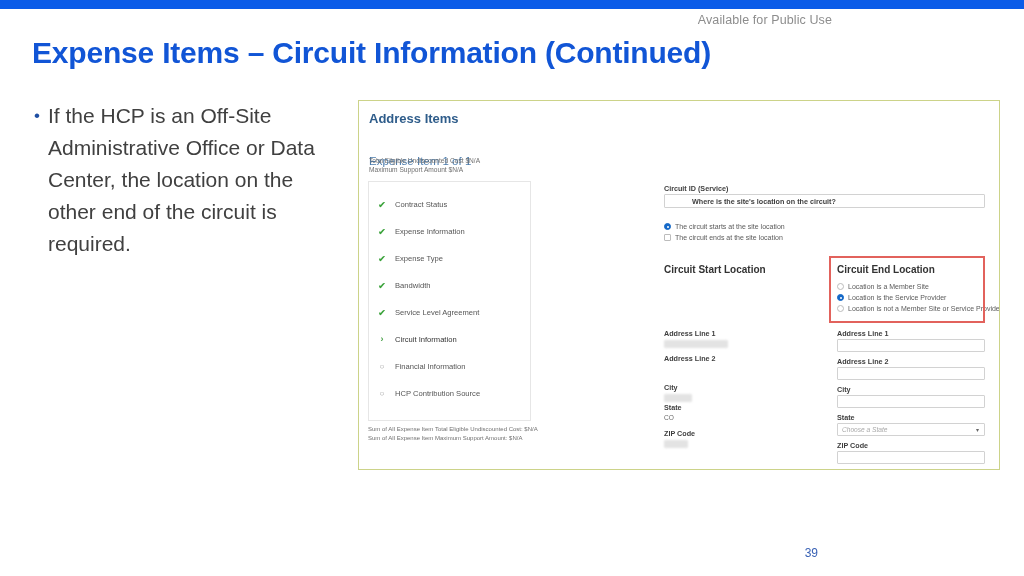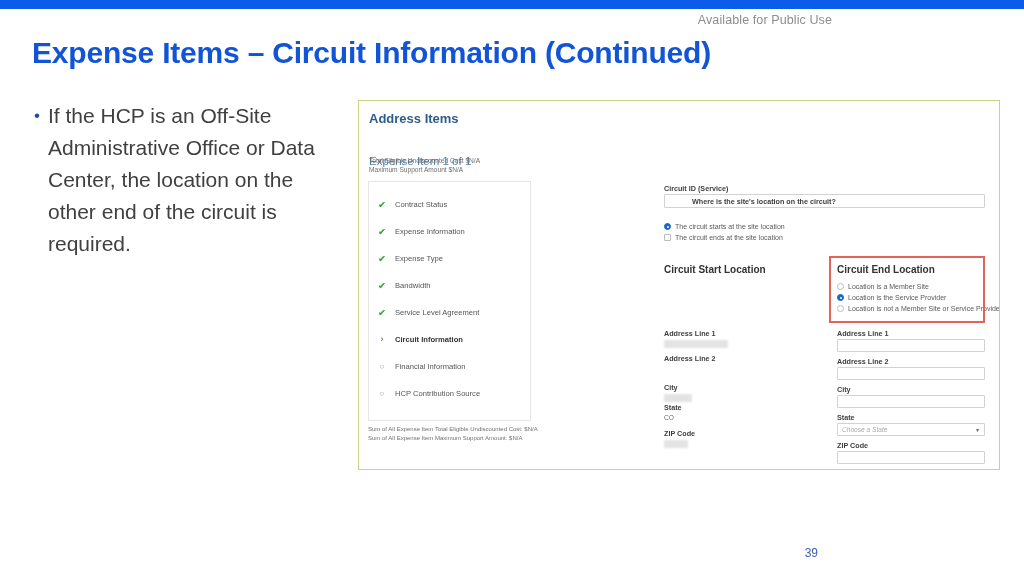--- a/index.html
+++ b/index.html
@@ -151,21 +151,21 @@
     line-height: 1;
   }
   .check-mark.chev { color: #4aa14a; font-weight: bold; font-size: 9px; }
   .check-mark.circle { color: #9a9a9a; font-size: 8px; }
   .check-label {
     font-size: 7.6px;
     color: #555555;
     white-space: nowrap;
   }
   .check-row.active .check-label {
-    font-weight: bold;
+    font-weight: normal;
     color: #333333;
   }
 
   .sum-line1 {
     position: absolute;
     left: 9px;
     top: 325px;
     font-size: 6px;
     color: #707070;
   }

